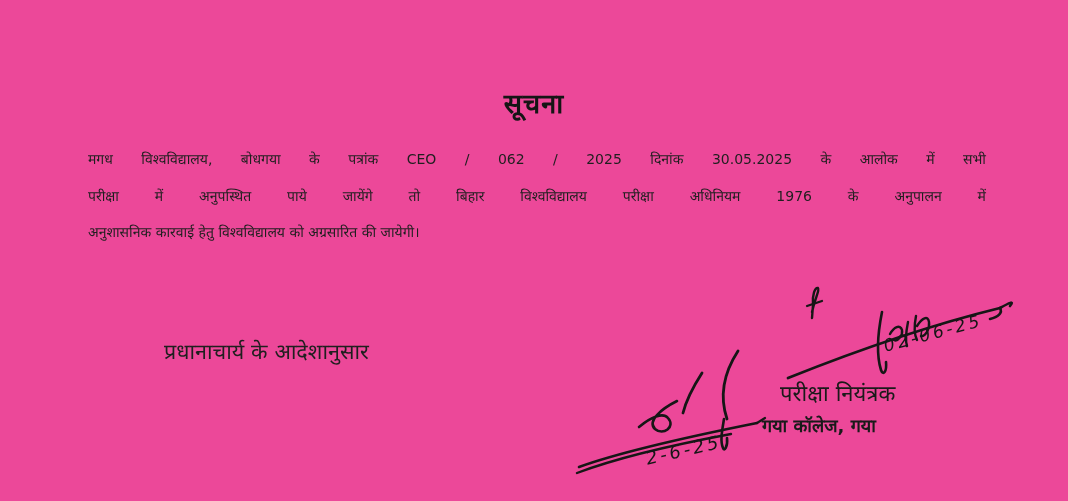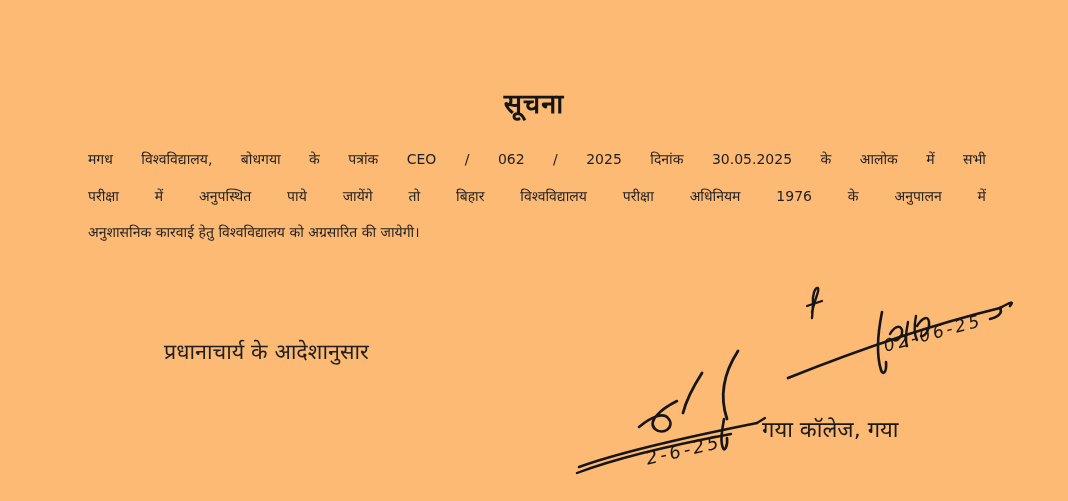--- a/index.html
+++ b/index.html
@@ -1,20 +1,20 @@
 <!DOCTYPE html>
 <html lang="hi"><head>
 <meta charset="utf-8">
 <style>
   html,body{margin:0;padding:0;background:#e8e8e8;}
   .page{
     position:relative;
     width:1068px;height:501px;
     margin:0 auto;
-    background:#fdba74;
+    background:#ec4899;
     overflow:hidden;
     font-family:"DejaVu Sans","Liberation Sans",sans-serif;
     color:#1b1b1b;
   }
   .doc-title{
     position:absolute;
     top:84px;left:0;right:0;
     text-align:center;
     font-size:27px;
     font-weight:bold;
@@ -58,22 +58,23 @@
   .hand-date.lower{left:646px;top:448px;font-size:18px;transform:rotate(-13deg);}
   .designation{
     position:absolute;
     left:780px;top:377px;
     font-size:22px;
     color:#1a1a1a;
   }
   .organization{
     position:absolute;
     left:762px;top:413px;
-    font-size:22px;
+    font-size:18px;
     color:#1a1a1a;
+    font-weight:bold;
   }
 </style>
 </head>
 <body>
 
 <div class="page">
 
   <div class="doc-title">सूचना</div>
 
   <div class="body-block">
@@ -112,16 +113,17 @@
 
     <path d="M149,74 C147,86 145,96 148,103 C149,107 153,102 152,93" stroke-width="2.6"></path>
 
     <path d="M4,122 C48,106 122,90 182,78" stroke-width="2.6"></path>
     <path d="M2,128 C44,112 108,98 156,89" stroke-width="2.4"></path>
     <path d="M182,78 L190,73" stroke-width="2.2"></path>
   </svg>
 
   <div class="hand-date lower">2-6-25</div>
 
+  <div class="designation">परीक्षा नियंत्रक</div>
 
   <div class="organization">गया कॉलेज, गया</div>
 
 </div>
 
 </body></html>

